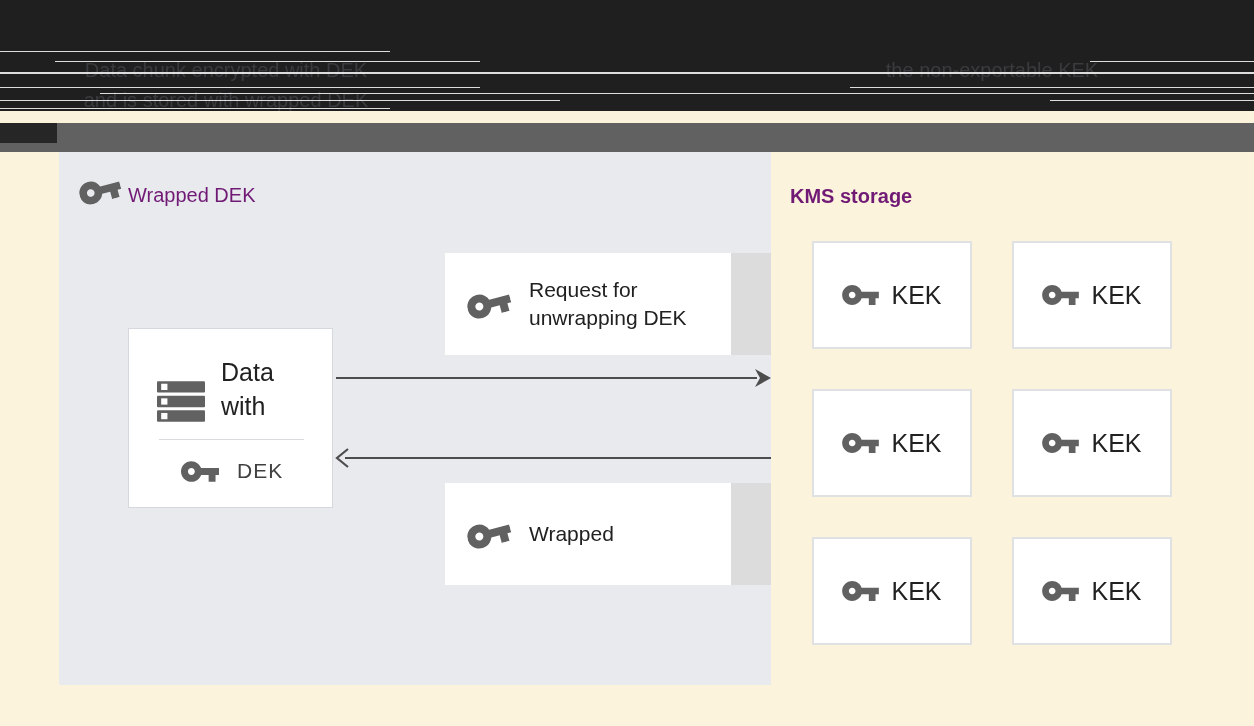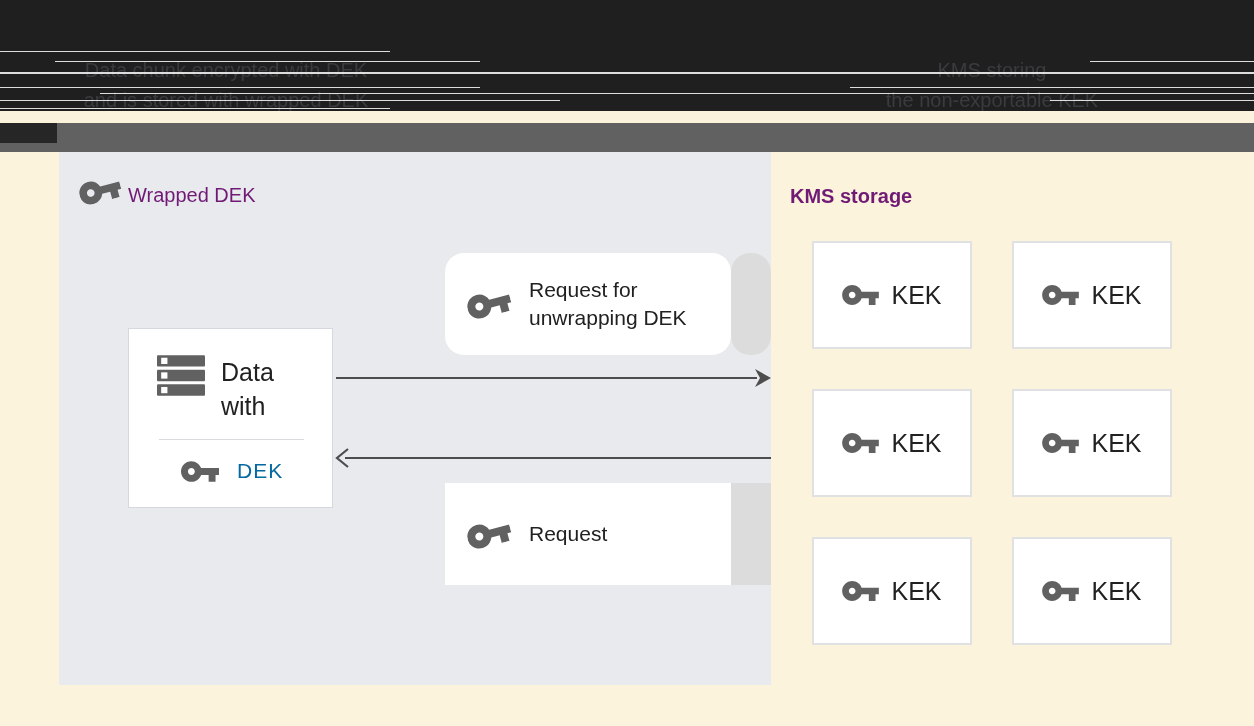--- a/index.html
+++ b/index.html
@@ -24,30 +24,30 @@
   .panel-label { position:absolute; font-size:20px; color:#701a75; }
   .wrapped-label { left:128px; top:184px; }
   .kms-label { left:790px; top:185px;font-weight:bold; }
   .keyicon { display:inline-block; line-height:0; }
   .tilt { transform:rotate(-15deg); }
   
   .msg-box { position:absolute; left:445px; width:286px; height:102px; background:#ffffff;
              display:flex; align-items:center; padding-left:22px; gap:18px; }
   .msg-strip { position:absolute; left:731px; width:40px; height:102px; background:#dcdcdc; }
   .msg-text { font-size:21px; line-height:28px; color:#212121; }
-  .request-box, .request-strip { top:253px;border-radius:19px; }
+  .request-box, .request-strip { top:253px; }
   .return-box,  .return-strip  { top:483px; }
   
   .data-chunk-box { position:absolute; left:128px; top:328px; width:205px; height:180px;
                     background:#fff; border:1px solid #d5d8dc; }
-  .dc-row { position:absolute; left:28px; top:26px; display:flex; gap:16px; align-items:flex-start; }
+  .dc-row { position:absolute; left:28px; top:26px; display:flex; gap:16px; align-items:flex-end; }
   .dc-title { font-size:25px; line-height:34px; color:#212121; }
   .dc-divider { position:absolute; left:30px; top:110px; width:145px; height:1px; background:#d8dadd; }
   .dc-key-row { position:absolute; left:52px; top:130px; display:flex; align-items:center; gap:18px; }
-  .dek-label { font-size:21px; color:#0369a1; letter-spacing:1px; }
+  .dek-label { font-size:21px; color:#404040; letter-spacing:1px; }
   
   .arrow-line { position:absolute; height:2px; background:#4d4d4d; }
   .arrow-svg { position:absolute; line-height:0; }
   
   .kek-card { position:absolute; width:160px; height:108px; background:#fff; border:2px solid #dfe1e3;
               display:flex; align-items:center; justify-content:center; gap:12px; }
   .kek-text { font-size:25px; color:#212121;text-align:right; }
   .c1 { left:812px; }  .c2 { left:1012px; }
   .r1 { top:241px; }   .r2 { top:389px; }   .r3 { top:537px; }
 </style>
@@ -61,21 +61,20 @@
 </svg>
 
 <div id="page">
 
   <div class="header">
     <div class="caption caption-left">
       <div>Data chunk encrypted with DEK</div>
       <div>and is stored with wrapped DEK</div>
     </div>
     <div class="caption caption-right">
-      <div>KMS storing</div>
       <div>the non-exportable KEK</div>
     </div>
 
     <div class="streak" style="top:51px;left:0;width:390px"></div>
     <div class="streak" style="top:61px;left:55px;width:425px"></div>
     <div class="streak" style="top:61px;left:1090px;width:164px"></div>
     <div class="streak" style="top:72px;left:0;width:1254px;height:2px"></div>
     <div class="streak" style="top:87px;left:0;width:480px"></div>
     <div class="streak" style="top:87px;left:850px;width:404px"></div>
     <div class="streak" style="top:93px;left:100px;width:1154px"></div>
@@ -112,21 +111,21 @@
   </div>
   <div class="msg-strip request-strip"></div>
 
   <div class="msg-box return-box">
     <span class="keyicon tilt">
       <svg width="44" height="24" viewBox="1 6 22 12">
           <use href="#keypath"></use>
         </svg>
     </span>
     <div class="msg-text">
-      <div>Request</div>
+      <div>Wrapped</div>
     </div>
   </div>
   <div class="msg-strip return-strip"></div>
 
   <div class="data-chunk-box">
     <div class="dc-row">
       <span class="keyicon">
         <svg width="48" height="42" viewBox="0 0 46 40">
           <g fill="#616161">
             <rect x="0" y="0" width="46" height="11" rx="1"></rect>

